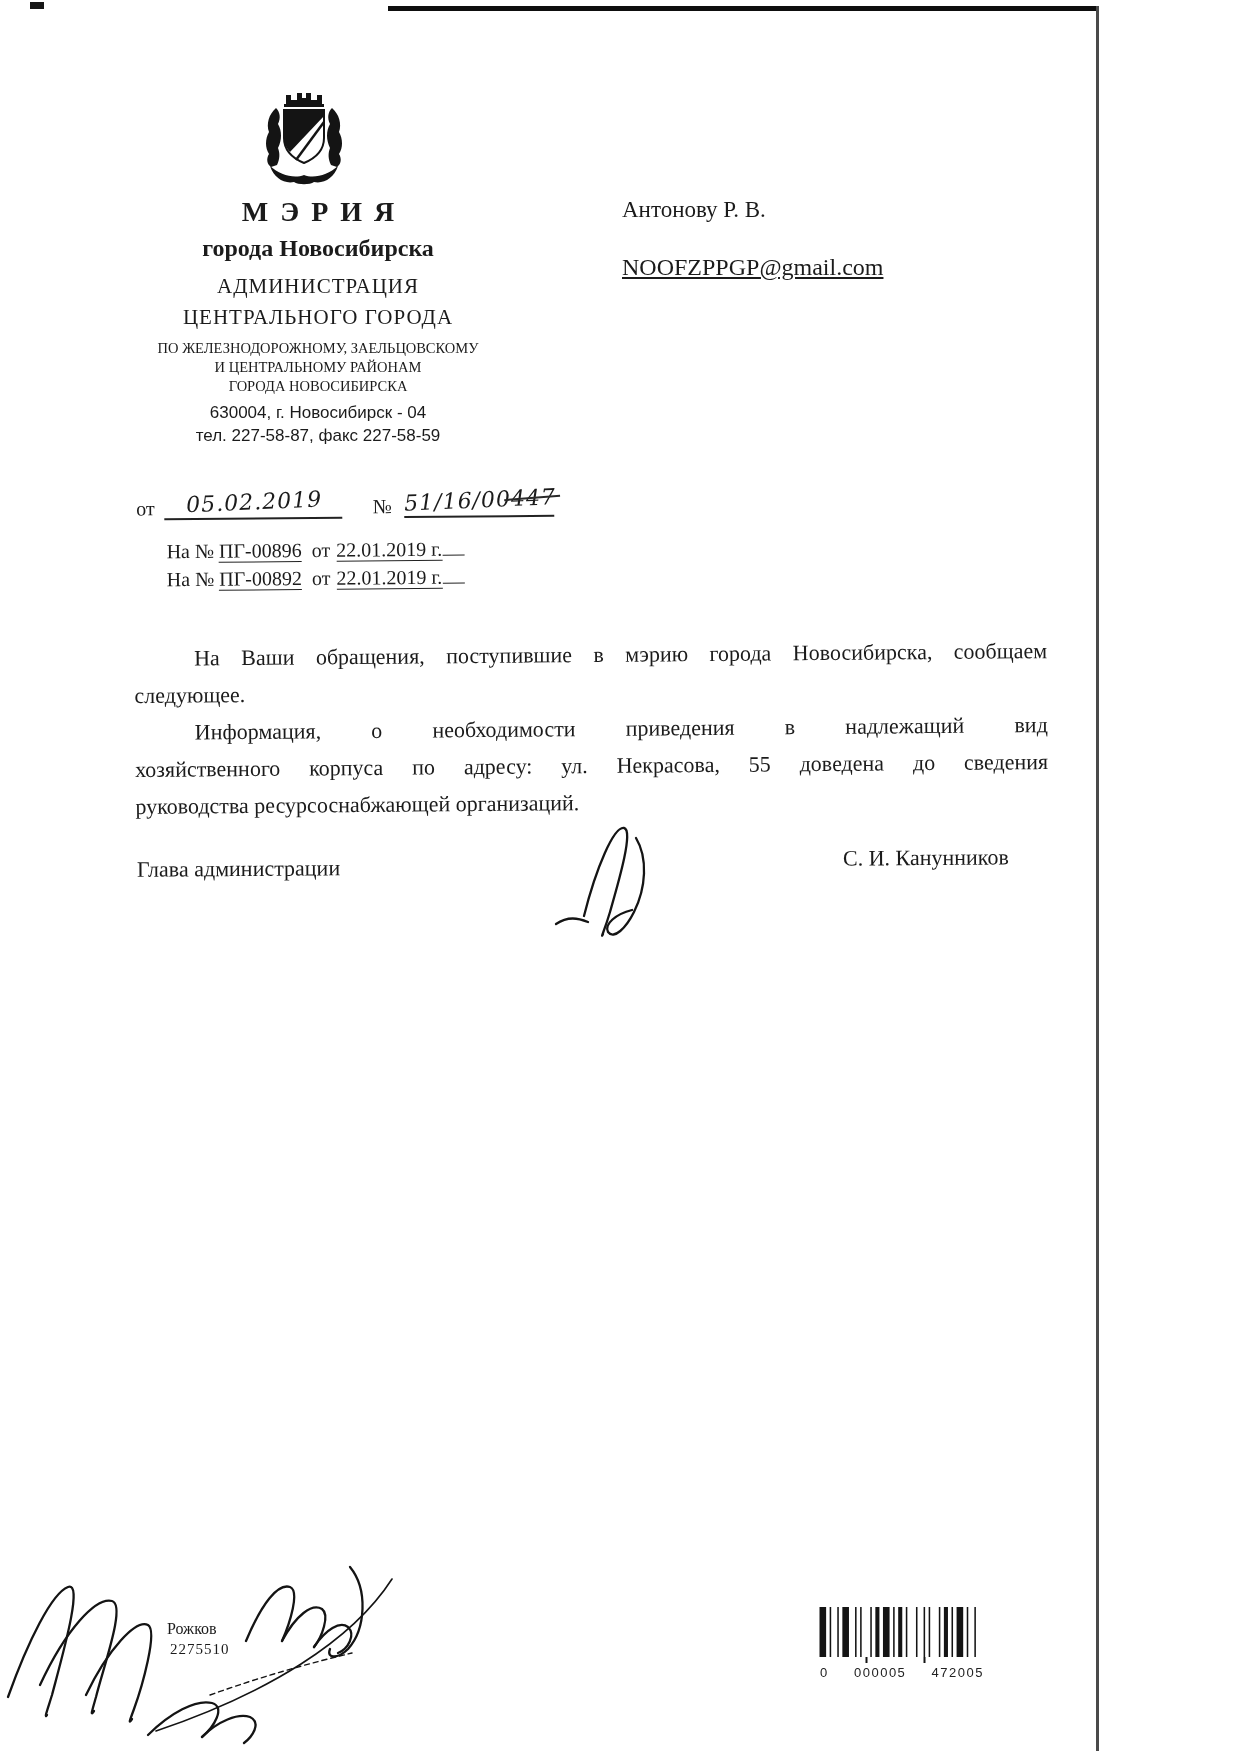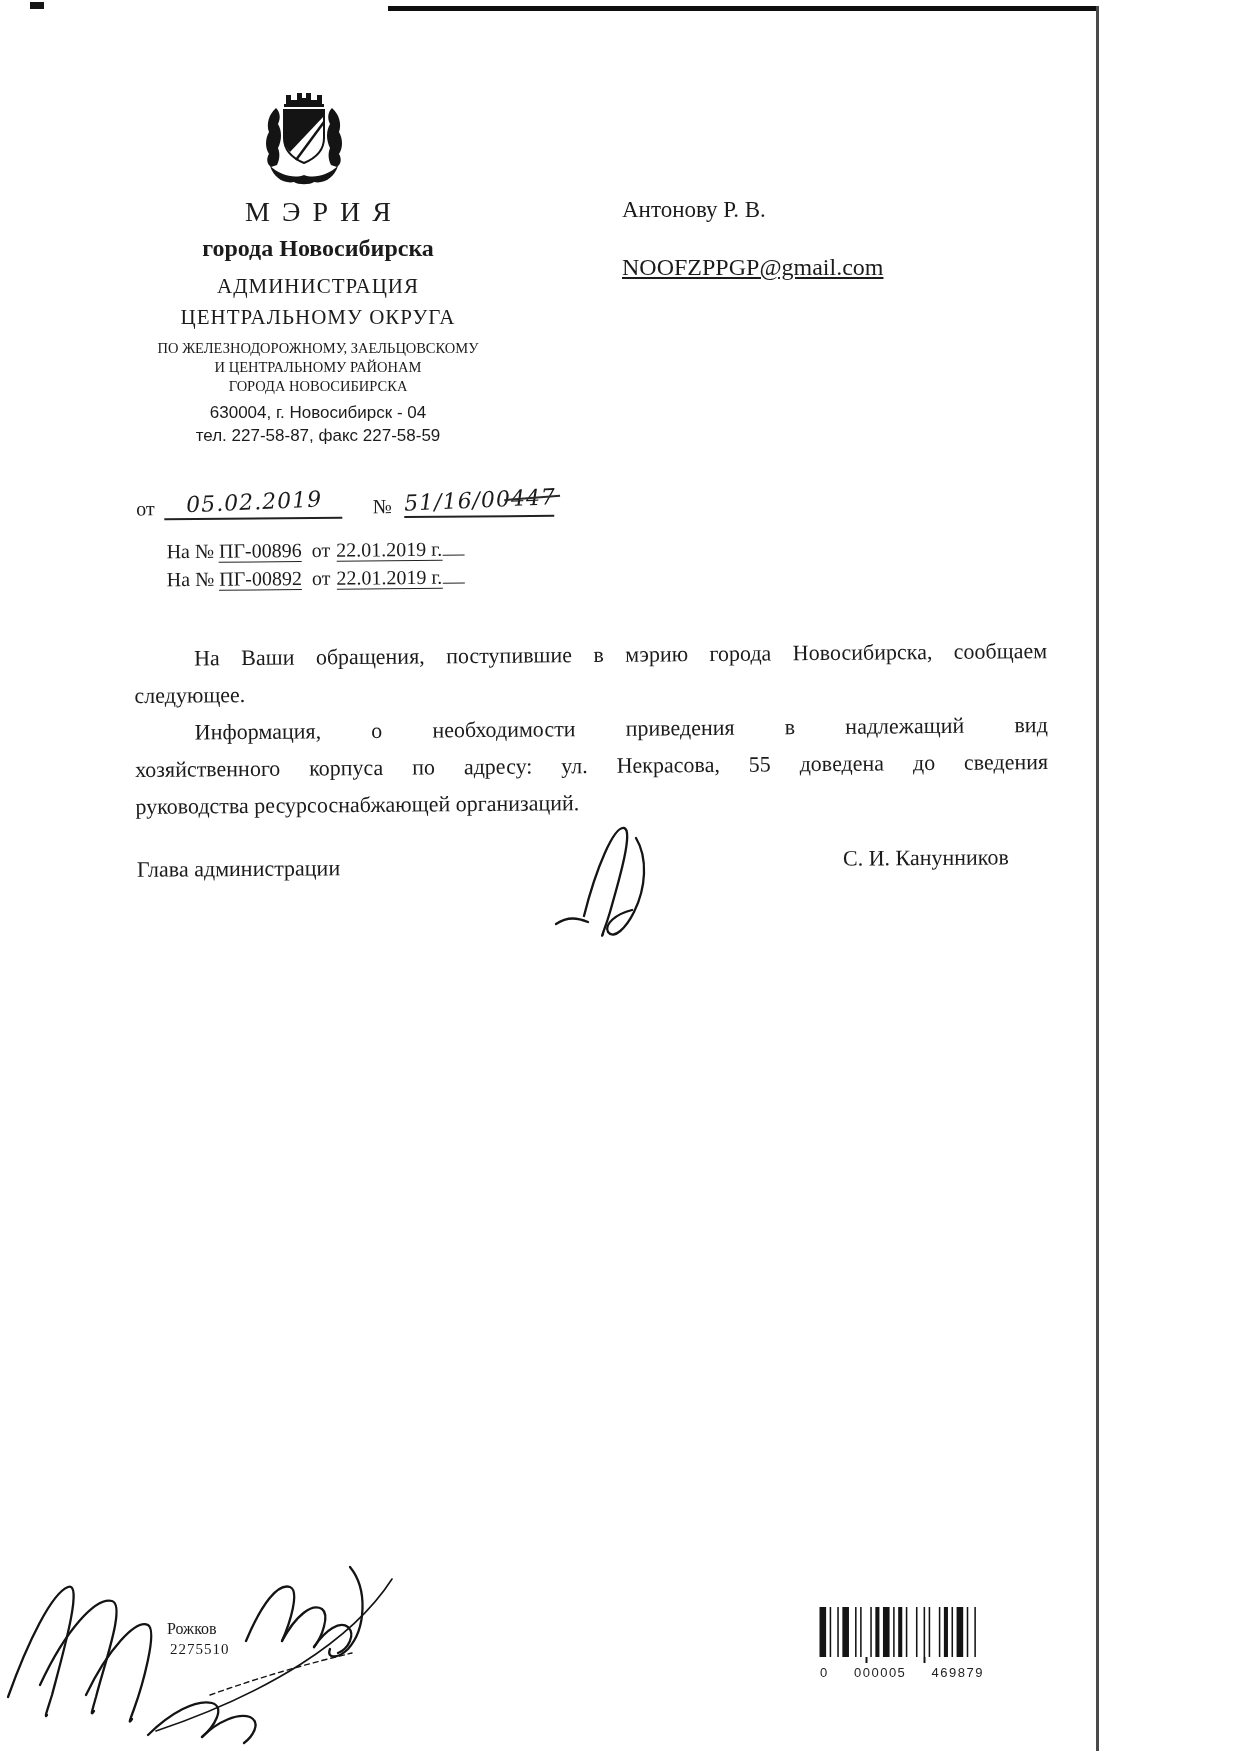--- a/index.html
+++ b/index.html
@@ -8,21 +8,21 @@
     background:#ffffff;overflow:hidden;
     font-family:"Liberation Serif",serif;color:#1b1b1b;
   }
   
   .edge-top{position:absolute;left:388px;top:6px;width:710px;height:5px;background:#0e0e0e;}
   .edge-right{position:absolute;left:1096px;top:6px;width:3px;height:1745px;background:#4a4a4a;}
   .speck{position:absolute;left:30px;top:2px;width:14px;height:7px;background:#161616;}
   
   .emblem{position:absolute;left:256px;top:90px;width:96px;height:98px;}
   .lh{position:absolute;left:118px;top:196px;width:400px;text-align:center;}
-  .lh .org-title{font-size:28px;font-weight:normal;letter-spacing:12px;text-indent:12px;}
+  .lh .org-title{font-size:28px;font-weight:bold;letter-spacing:12px;text-indent:12px;}
   .lh .org-sub{font-size:24px;font-weight:bold;margin-top:7px;}
   .lh .div1{font-size:21px;margin-top:12px;letter-spacing:1px;}
   .lh .div2{font-size:21px;margin-top:6px;letter-spacing:1px;}
   .lh .dst{font-size:14.5px;line-height:19px;}
   .lh .dst.first{margin-top:9px;}
   .lh .adr{font-family:"Liberation Sans",sans-serif;font-size:17px;line-height:23px;}
   .lh .adr.first{margin-top:5px;}
   
   .refblock{position:absolute;left:0;top:0;width:1240px;height:1754px;transform:rotate(-0.5deg);transform-origin:300px 600px;pointer-events:none;}
   .fromrow{position:absolute;left:137px;top:487px;font-size:20px;white-space:nowrap;}
@@ -75,21 +75,21 @@
     <path d="M40,70 L68,32" stroke="#141414" stroke-width="2.5"></path>
     <path d="M20,18 c-7,6 -10,16 -7,24 c-4,7 -4,16 0,22 c-3,5 -2,10 2,13 l6,-2 c3,-6 3,-12 1,-17 c4,-8 4,-17 0,-24 c3,-6 2,-12 -2,-16 z" fill="#141414"></path>
     <path d="M76,18 c7,6 10,16 7,24 c4,7 4,16 0,22 c3,5 2,10 -2,13 l-6,-2 c-3,-6 -3,-12 -1,-17 c-4,-8 -4,-17 0,-24 c-3,-6 -2,-12 2,-16 z" fill="#141414"></path>
     <path d="M14,76 c10,9 24,13 34,9 c10,4 24,0 34,-9 c-4,12 -14,18 -24,16 c-4,3 -16,3 -20,0 c-10,2 -20,-4 -24,-16 z" fill="#141414"></path>
   </svg>
 
   <div class="lh">
     <div class="org-title">МЭРИЯ</div>
     <div class="org-sub">города Новосибирска</div>
     <div class="div1">АДМИНИСТРАЦИЯ</div>
-    <div class="div2">ЦЕНТРАЛЬНОМУ ОКРУГА</div>
+    <div class="div2">ЦЕНТРАЛЬНОГО ГОРОДА</div>
     <div class="dst first">ПО ЖЕЛЕЗНОДОРОЖНОМУ, ЗАЕЛЬЦОВСКОМУ</div>
     <div class="dst">И ЦЕНТРАЛЬНОМУ РАЙОНАМ</div>
     <div class="dst">ГОРОДА НОВОСИБИРСКА</div>
     <div class="adr first">630004, г. Новосибирск - 04</div>
     <div class="adr">тел. 227-58-87, факс 227-58-59</div>
   </div>
 
   <div class="rcp-name">Антонову Р. В.</div>
   <div class="rcp-email">NOOFZPPGP@gmail.com</div>
 
@@ -164,17 +164,17 @@
         <rect x="132.00" y="0" width="1.54" height="50" fill="#141414"></rect>
         <rect x="137.08" y="0" width="6.62" height="50" fill="#141414"></rect>
         <rect x="147.23" y="0" width="1.54" height="50" fill="#141414"></rect>
         <rect x="154.85" y="0" width="1.54" height="50" fill="#141414"></rect>
         <rect x="46" y="50" width="2" height="6" fill="#141414"></rect>
         <rect x="104" y="50" width="2" height="6" fill="#141414"></rect>
       </svg>
     <div class="digits">
       <span>0</span>
       <span>000005</span>
-      <span>469879</span>
+      <span>472005</span>
     </div>
   </div>
 
 </div>
 
 </body></html>

